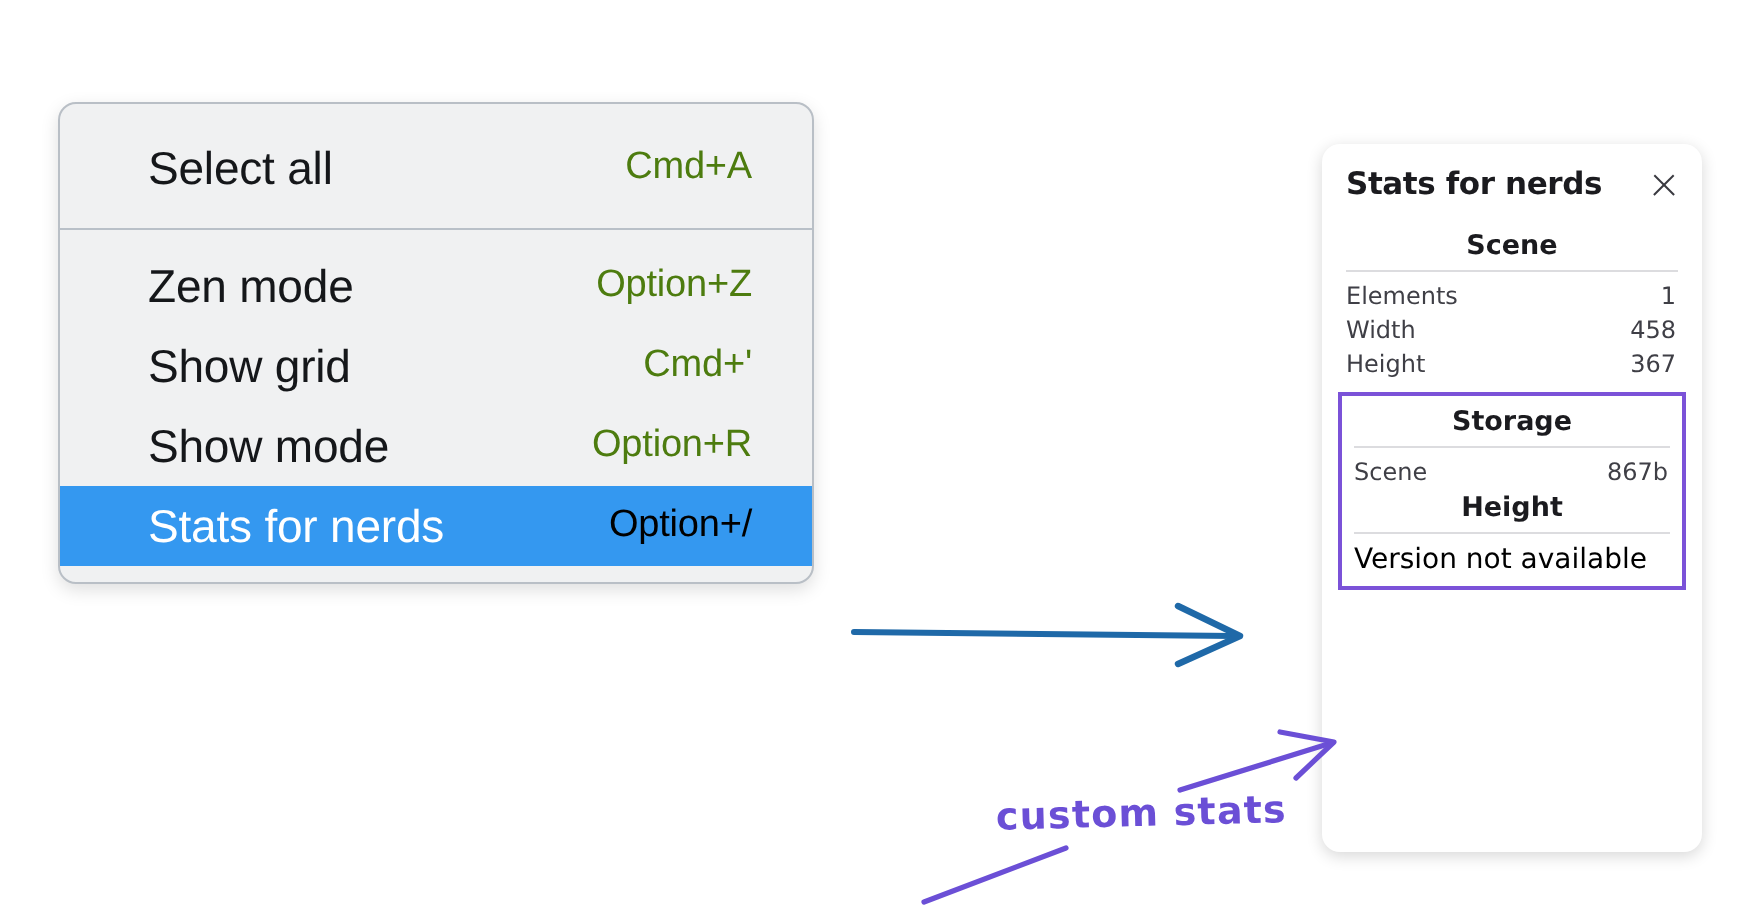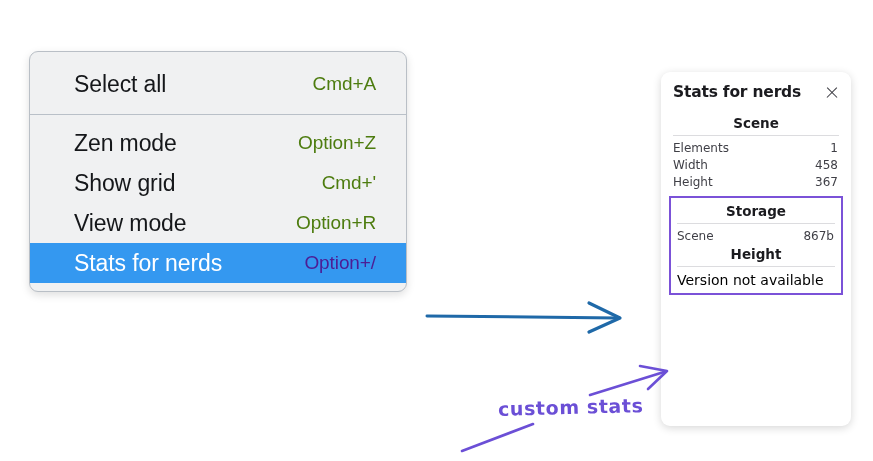--- a/index.html
+++ b/index.html
@@ -57,21 +57,21 @@
   }
   .menu-item .accel {
     font-size: 19px;
     color: #4d7c0f;
     letter-spacing: -0.1px;
   }
   .menu-item.selected {
     background: #3498f0;
   }
   .menu-item.selected .label { color: #ffffff; }
-  .menu-item.selected .accel { color: #4c1d95; }
+  .menu-item.selected .accel { color: #000000; }
 
   
   #stats-panel {
     position: absolute;
     left: 661px;
     top: 72px;
     width: 190px;
     height: 354px;
     background: #ffffff;
     border-radius: 9px;
@@ -188,21 +188,21 @@
   <div class="menu-group">
     <div class="menu-item">
       <span class="label">Zen mode</span>
       <span class="accel">Option+Z</span>
     </div>
     <div class="menu-item">
       <span class="label">Show grid</span>
       <span class="accel">Cmd+'</span>
     </div>
     <div class="menu-item">
-      <span class="label">View mode</span>
+      <span class="label">Show mode</span>
       <span class="accel">Option+R</span>
     </div>
     <div class="menu-item selected">
       <span class="label">Stats for nerds</span>
       <span class="accel">Option+/</span>
     </div>
   </div>
 
 </div>
 

